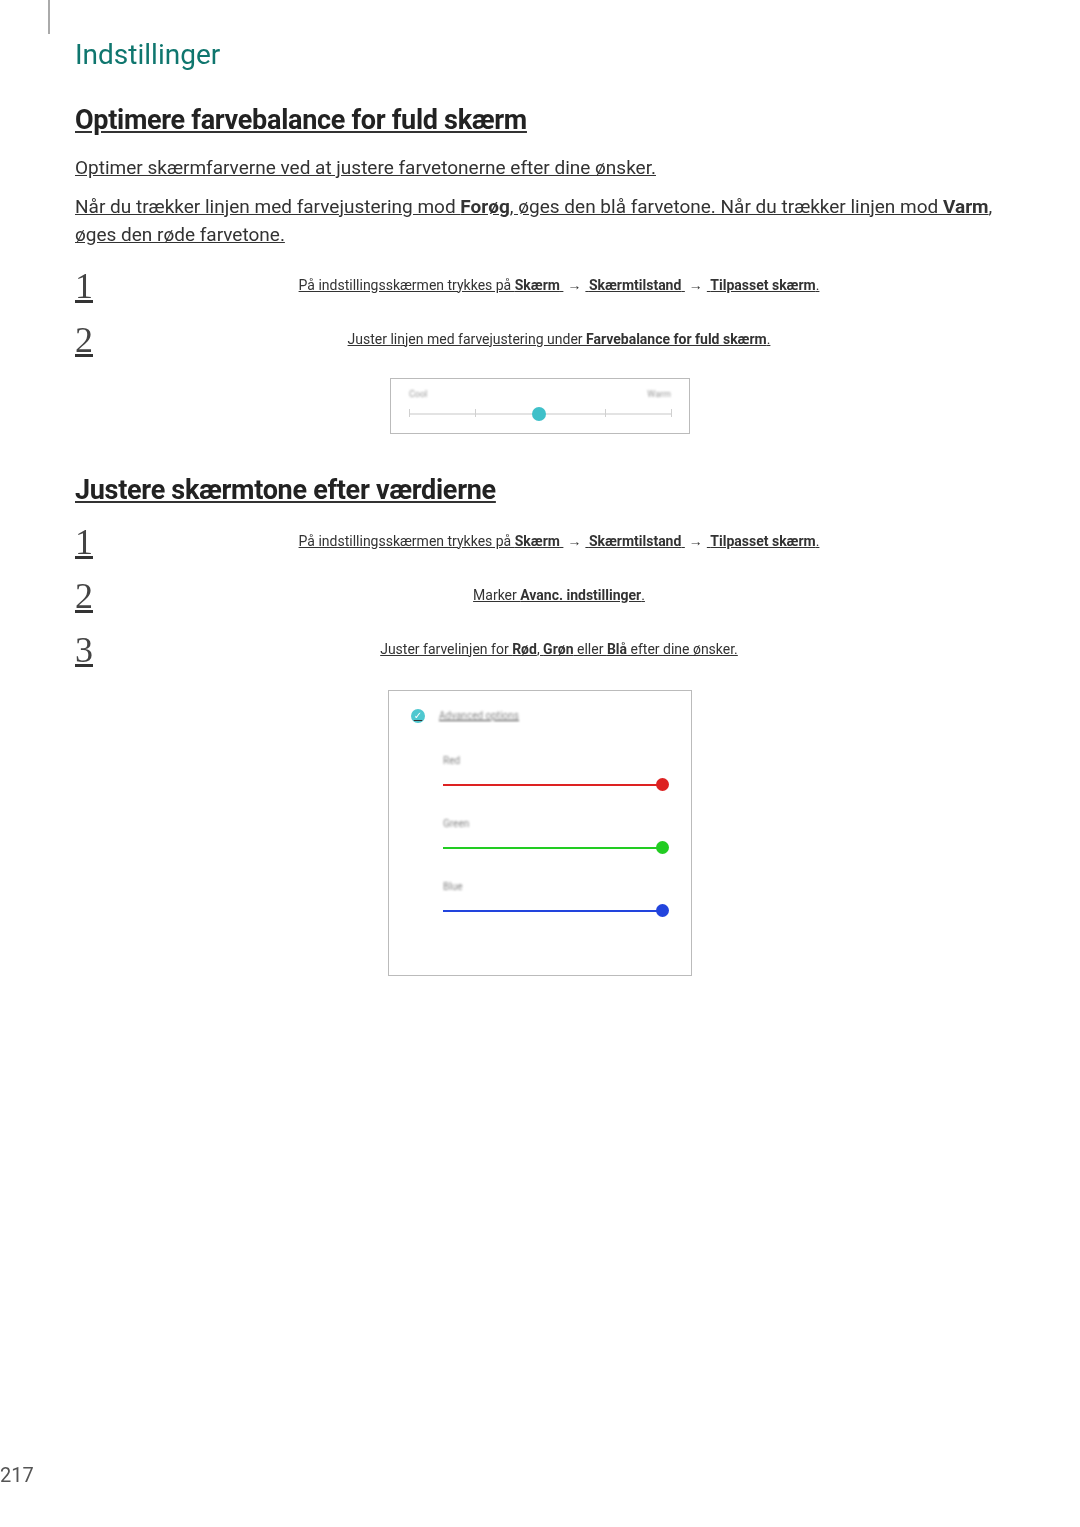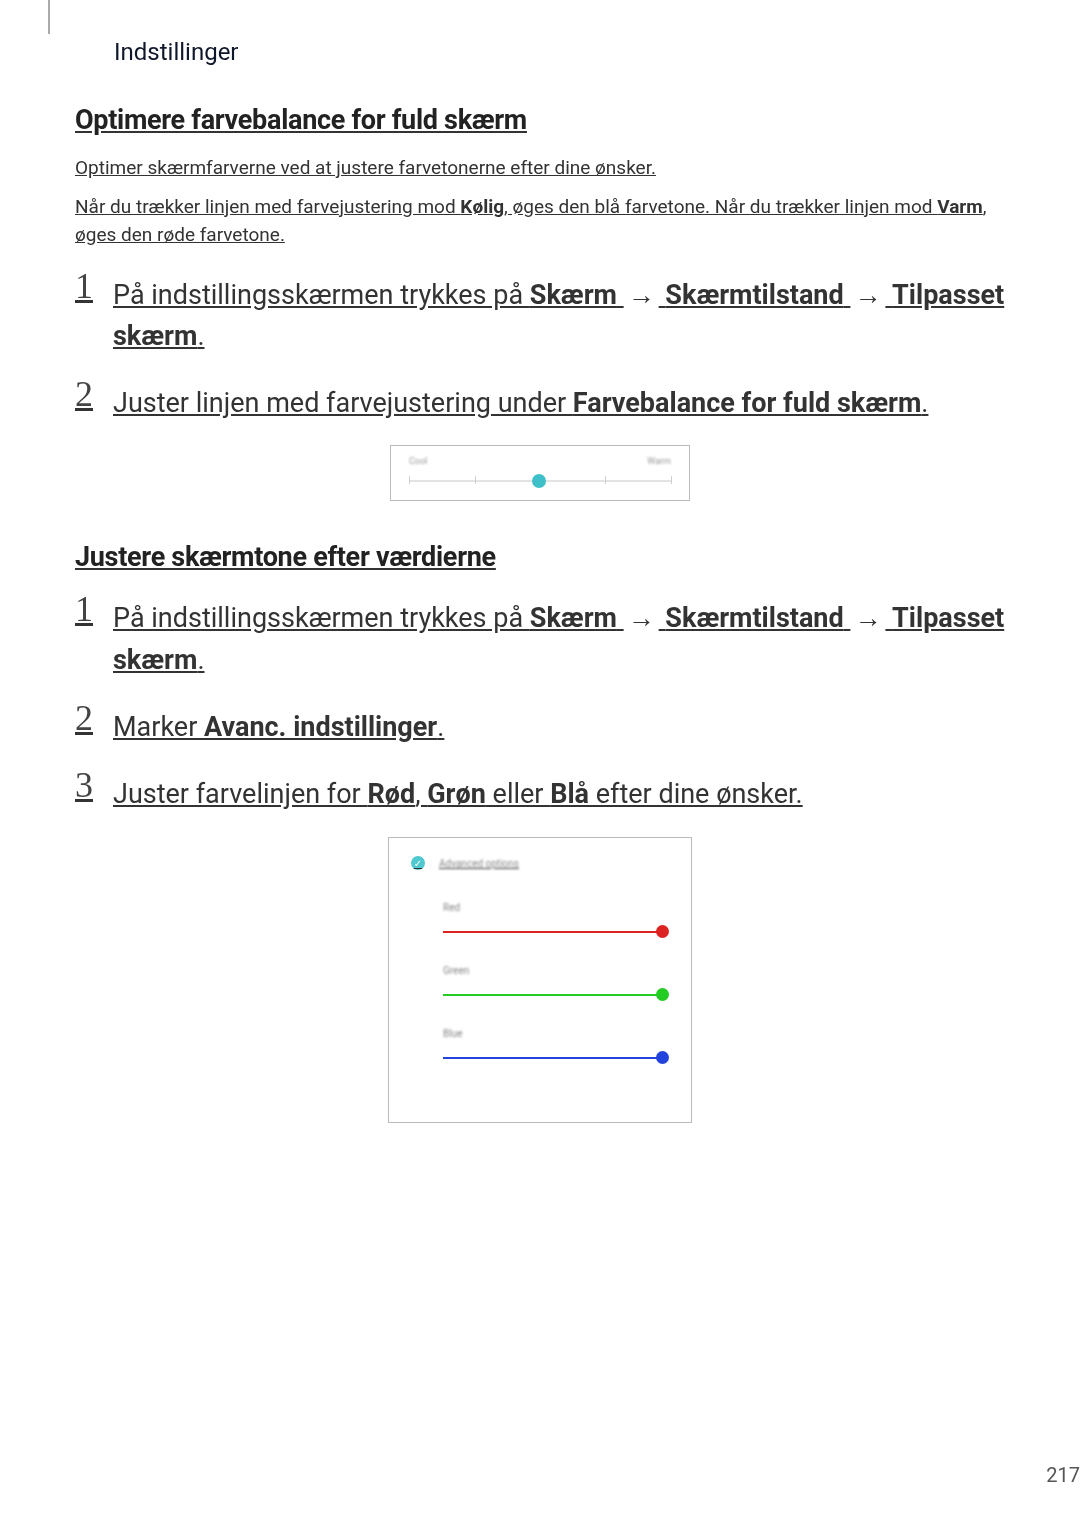--- a/index.html
+++ b/index.html
@@ -12,23 +12,22 @@
       color: #333;
     }
     .vertical-line {
       position: absolute;
       left: 48px; top: 0; width: 2px; height: 34px;
       background: #aaa;
     }
     .header-label {
       position: absolute;
       left: 75px; top: 38px;
-      font-size: 24px;
-      color: #0f172a;
-      margin-left: 39px;
+      font-size: 28px;
+      color: #0f766e;
     }
     .content {
       position: absolute;
       left: 75px; top: 104px; right: 75px; text-decoration: underline;
     }
     .section-title {
       font-size: 27px;
       font-weight: 700;
       color: #222;
       margin-bottom: 18px;
@@ -49,25 +48,26 @@
     .step-num {
       font-size: 36px;
       font-weight: 400;
       color: #444;
       width: 30px;
       line-height: 1;
       margin-right: 8px;
       font-family: Georgia, serif;
     }
     .step-text {
-      font-size: 27px;
+      font-size: 14px;
       line-height: 1.55;
       color: #333;
       padding-top: 7px;
       flex: 1;
+      text-align: center;
     }
     .arrow { display: inline-block; margin: 0 4px; }
     .slider-figure {
       width: 300px;
       height: 56px;
       border: 1px solid #bbb;
       margin: 20px auto 40px;
       position: relative;
       background: #fff;
     }
@@ -145,39 +145,39 @@
     .rgb-dot {
       position: absolute;
       right: -6px; top: -6px;
       width: 13px; height: 13px;
       border-radius: 50%;
     }
     .page-num {
       position: absolute;
       bottom: 40px;
       width: 100%;
-      text-align: right;
+      text-align: left;
       font-size: 20px;
       color: #555;
     }
   </style>
 </head>
 <body>
 
 <div class="vertical-line"></div>
 <div class="header-label">Indstillinger</div>
 
 <div class="content">
 
   <div class="section-title">Optimere farvebalance for fuld skærm</div>
 
   <p class="para">Optimer skærmfarverne ved at justere farvetonerne efter dine ønsker.</p>
 
   <p class="para">
-    <span>Når du trækker linjen med farvejustering mod </span><span class="bold">Kølig</span><span>, øges den blå farvetone. Når du trækker linjen mod </span><span class="bold">Varm</span><span>, øges den røde farvetone.</span>
+    <span>Når du trækker linjen med farvejustering mod </span><span class="bold">Forøg</span><span>, øges den blå farvetone. Når du trækker linjen mod </span><span class="bold">Varm</span><span>, øges den røde farvetone.</span>
   </p>
 
   <div class="step-row">
     <div class="step-num">1</div>
     <div class="step-text">
       <span>På indstillingsskærmen trykkes på </span><span class="bold">Skærm</span>
       <span class="arrow">→</span>
       <span class="bold">Skærmtilstand</span>
       <span class="arrow">→</span>
       <span class="bold">Tilpasset skærm</span><span>.</span>

